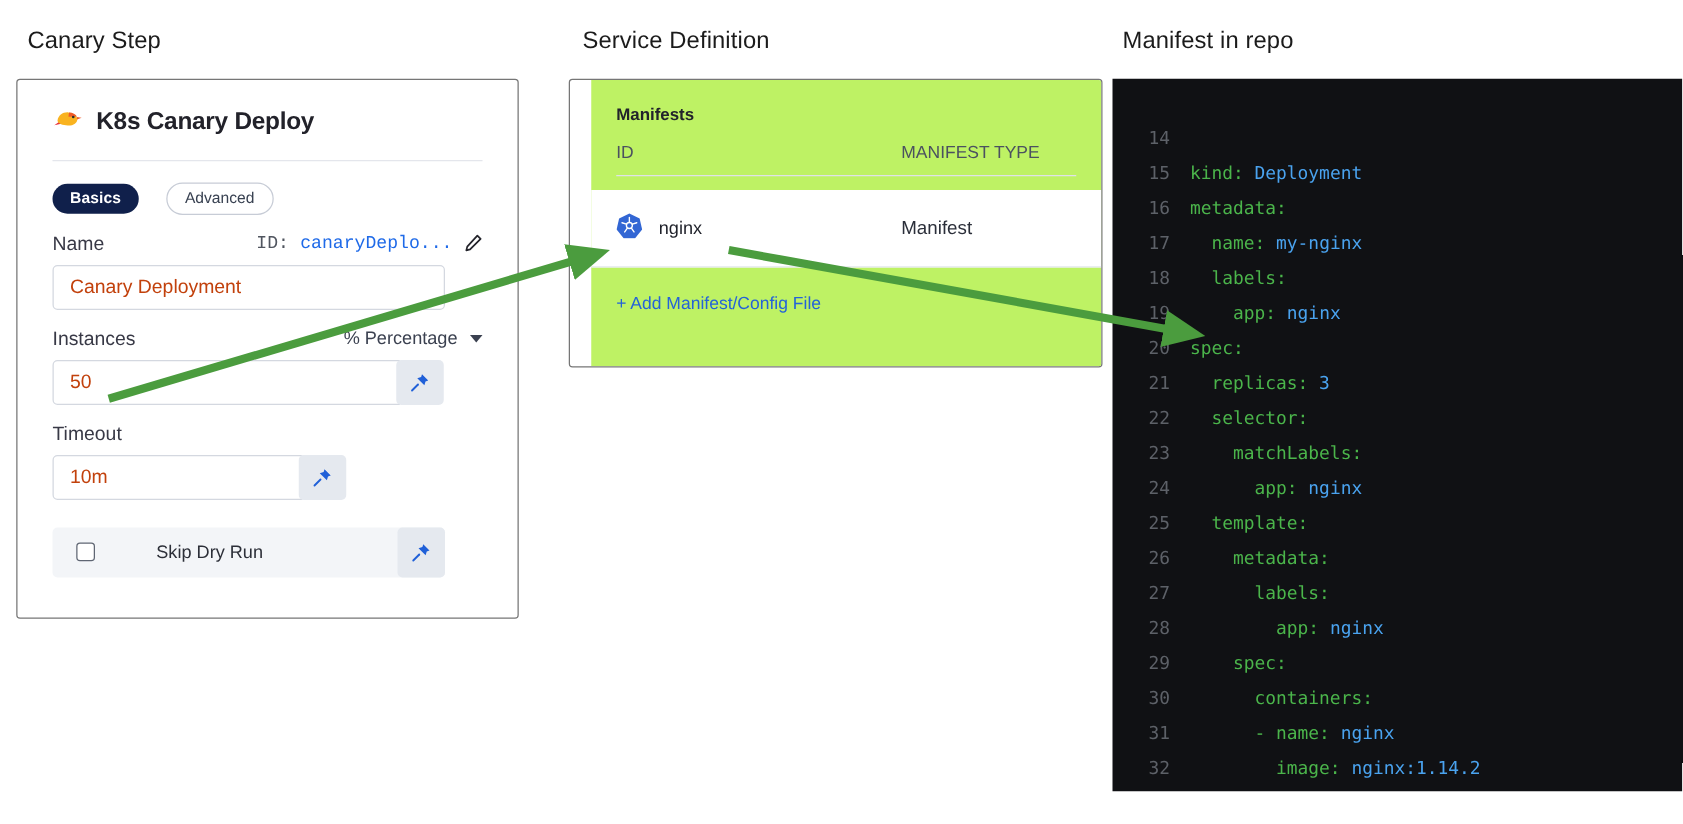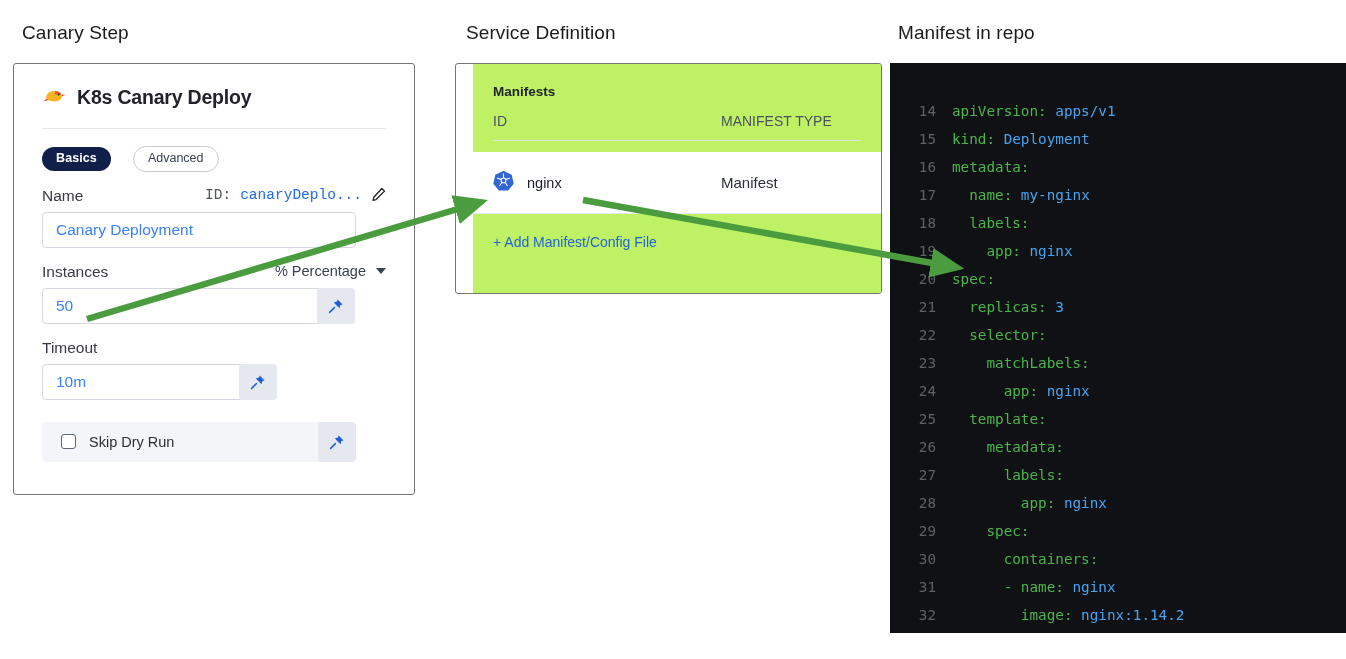--- a/index.html
+++ b/index.html
@@ -120,21 +120,21 @@
 
   .input-wrap { display: flex; align-items: stretch; }
   .txtinput {
     height: 36px;
     background: #fff;
     border: 1px solid #d4d8e0;
     border-radius: 4px;
     display: flex; align-items: center;
     padding-left: 13px;
     font-size: 15.5px;
-    color: #3b82f6;
+    color: #c2410c;
     font-weight: 500;
   }
   .pinbtn {
     width: 38px; height: 36px;
     background: #e5e9ef;
     border-radius: 4px;
     display: flex; align-items: center; justify-content: center;
     margin-left: -3px;
   }
   #name-input   { width: 314px; }
@@ -143,20 +143,21 @@
 
   
   #skip-row {
     margin: 22px 0 0 0;
     height: 40px;
     background: #f3f5f8;
     border-radius: 4px;
     display: flex; align-items: center;
     width: 314px;
     position: relative;
+    gap: 36px;
   }
   #skip-box {
     width: 15px; height: 15px;
     border: 1.6px solid #5f6673;
     border-radius: 3px;
     background: #fff;
     margin-left: 19px;
   }
   #skip-label {
     margin-left: 13px;
@@ -395,21 +396,21 @@
         </span>
         <span id="mf-type-text">Manifest</span>
       </div>
 
       <div id="add-manifest">+ Add Manifest/Config File</div>
     </div>
   </div>
 
   <div id="panel-code">
     <div id="code-body">
-        <div class="cl"><span class="ln">14</span><span><span class="k">apiVersion:</span><span class="v"> apps/v1</span></span></div>
+        <div class="cl"><span class="ln">14</span></div>
         <div class="cl"><span class="ln">15</span><span><span class="k">kind:</span><span class="v"> Deployment</span></span></div>
         <div class="cl"><span class="ln">16</span><span><span class="k">metadata:</span></span></div>
         <div class="cl"><span class="ln">17</span><span><span class="k">  name:</span><span class="v"> my-nginx</span></span></div>
         <div class="cl"><span class="ln">18</span><span><span class="k">  labels:</span></span></div>
         <div class="cl"><span class="ln">19</span><span><span class="k">    app:</span><span class="v"> nginx</span></span></div>
         <div class="cl"><span class="ln">20</span><span><span class="k">spec:</span></span></div>
         <div class="cl"><span class="ln">21</span><span><span class="k">  replicas:</span><span class="v"> 3</span></span></div>
         <div class="cl"><span class="ln">22</span><span><span class="k">  selector:</span></span></div>
         <div class="cl"><span class="ln">23</span><span><span class="k">    matchLabels:</span></span></div>
         <div class="cl"><span class="ln">24</span><span><span class="k">      app:</span><span class="v"> nginx</span></span></div>

